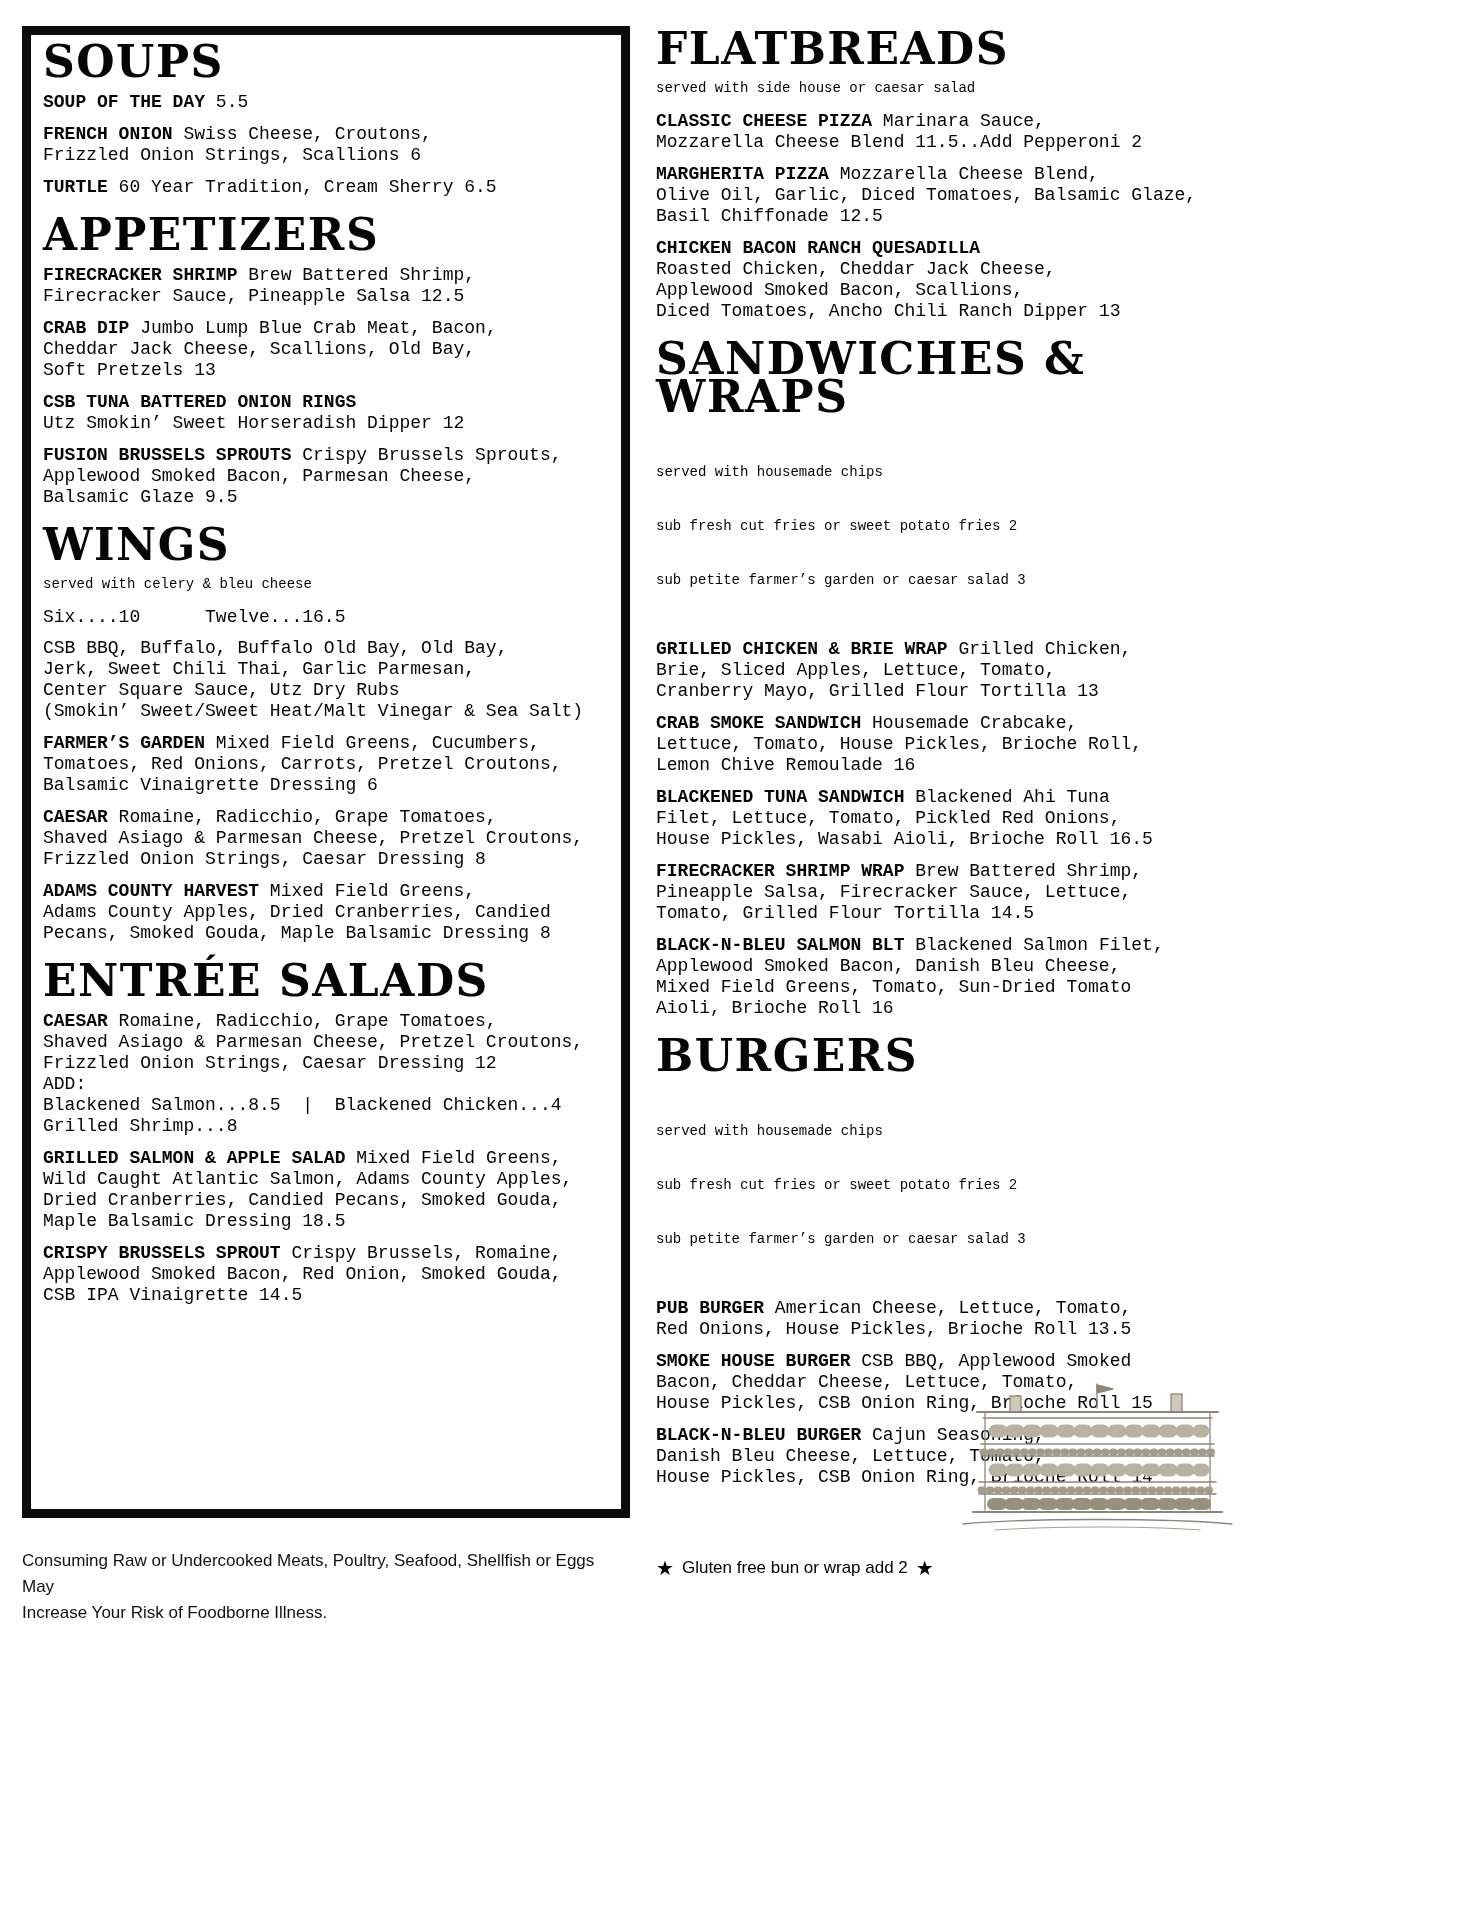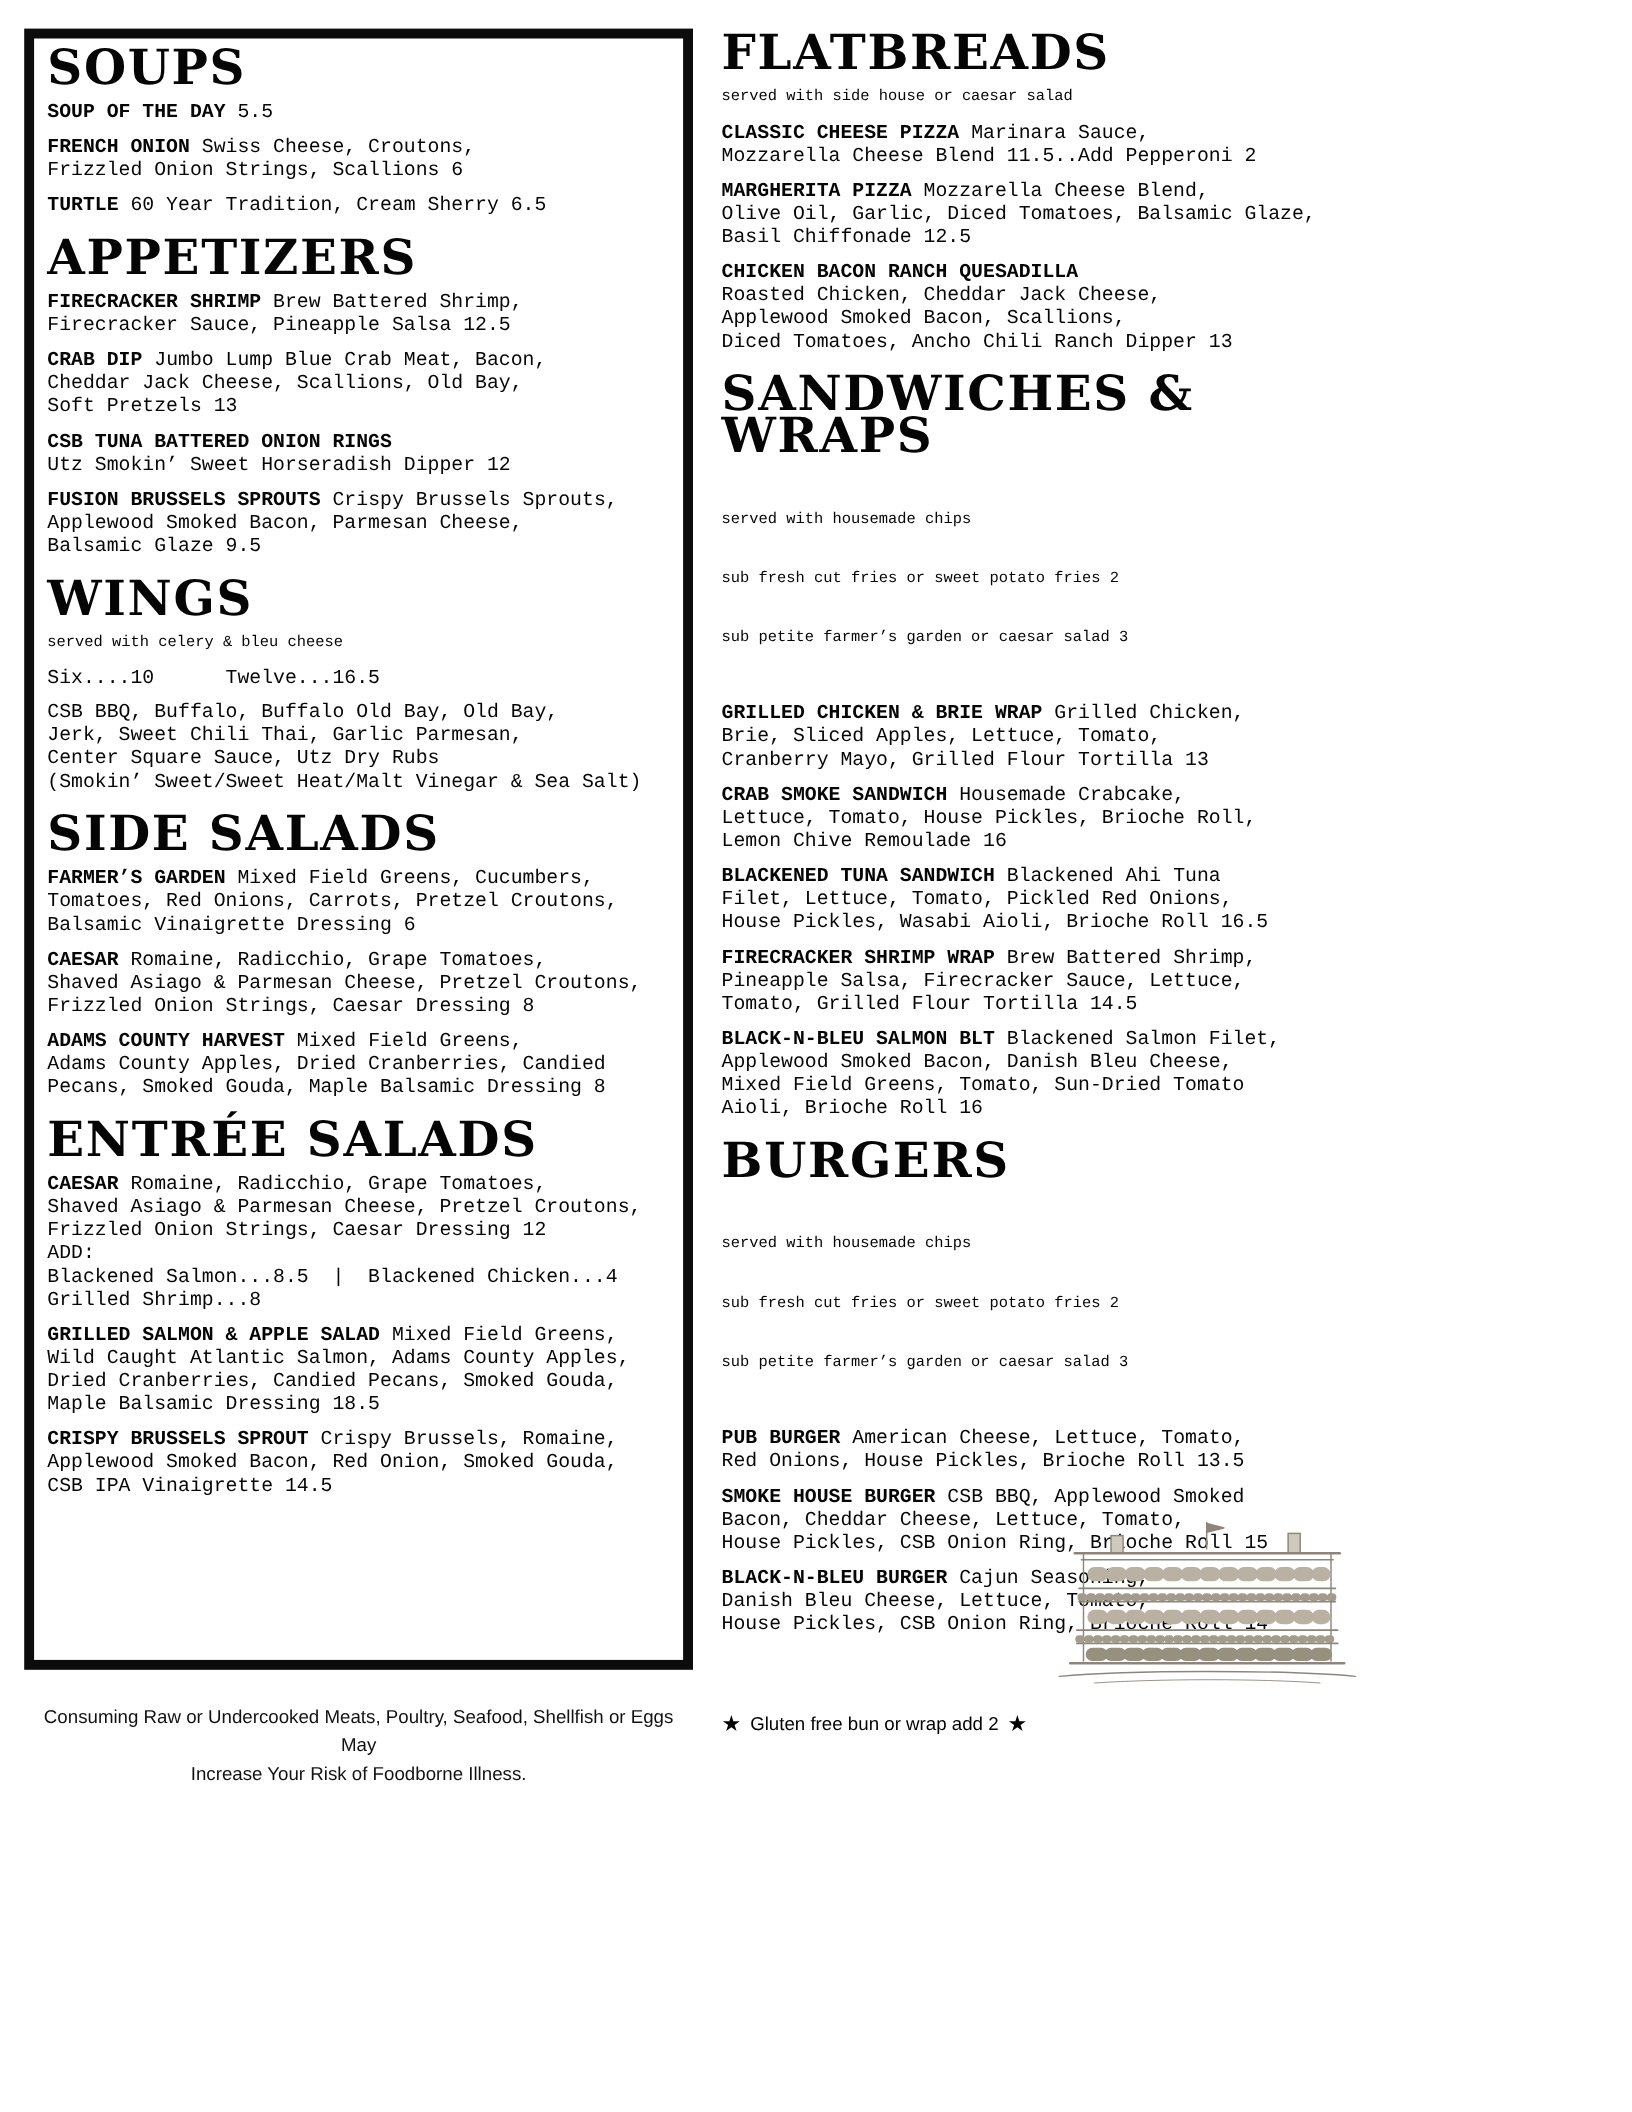--- a/index.html
+++ b/index.html
@@ -72,21 +72,21 @@
 
   .building {
     position: absolute;
     left: 955px; top: 1378px;
   }
 
   .footer {
     position: absolute;
     left: 22px; top: 1548px;
     width: 608px;
-    text-align: center;
+    text-align: left;
     font-family: "Liberation Sans", sans-serif;
     font-size: 17px;
     line-height: 26px;
     color: #111;
   }
 </style>
 </head>
 <body>
 
 <div class="left-box">
@@ -117,21 +117,20 @@
     <h2 class="sec-title">WINGS</h2>
     <p class="notes">served with celery &amp; bleu cheese</p>
     <p class="item sizes">Six....10      Twelve...16.5</p>
     <p class="item">CSB BBQ, Buffalo, Buffalo Old Bay, Old Bay,
 Jerk, Sweet Chili Thai, Garlic Parmesan,
 Center Square Sauce, Utz Dry Rubs
 (Smokin’ Sweet/Sweet Heat/Malt Vinegar &amp; Sea Salt)</p>
   </section>
 
   <section class="sec">
-    <h2 class="sec-title">SIDE SALADS</h2>
     <p class="item"><span class="iname">FARMER’S GARDEN</span><span class="idesc"> Mixed Field Greens, Cucumbers,
 Tomatoes, Red Onions, Carrots, Pretzel Croutons,
 Balsamic Vinaigrette Dressing 6</span></p>
     <p class="item"><span class="iname">CAESAR</span><span class="idesc"> Romaine, Radicchio, Grape Tomatoes,
 Shaved Asiago &amp; Parmesan Cheese, Pretzel Croutons,
 Frizzled Onion Strings, Caesar Dressing 8</span></p>
     <p class="item"><span class="iname">ADAMS COUNTY HARVEST</span><span class="idesc"> Mixed Field Greens,
 Adams County Apples, Dried Cranberries, Candied
 Pecans, Smoked Gouda, Maple Balsamic Dressing 8</span></p>
   </section>

